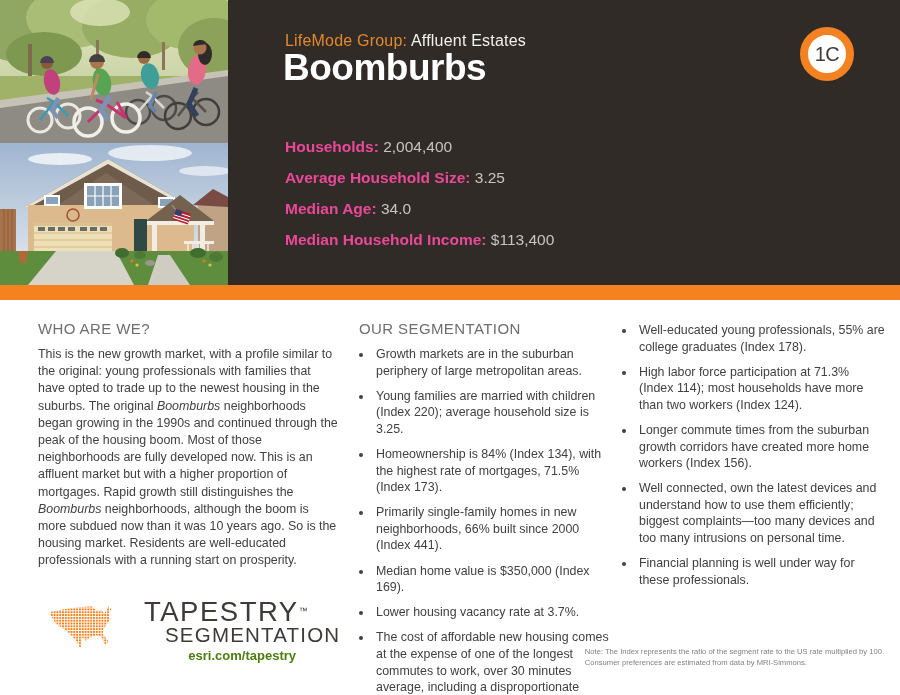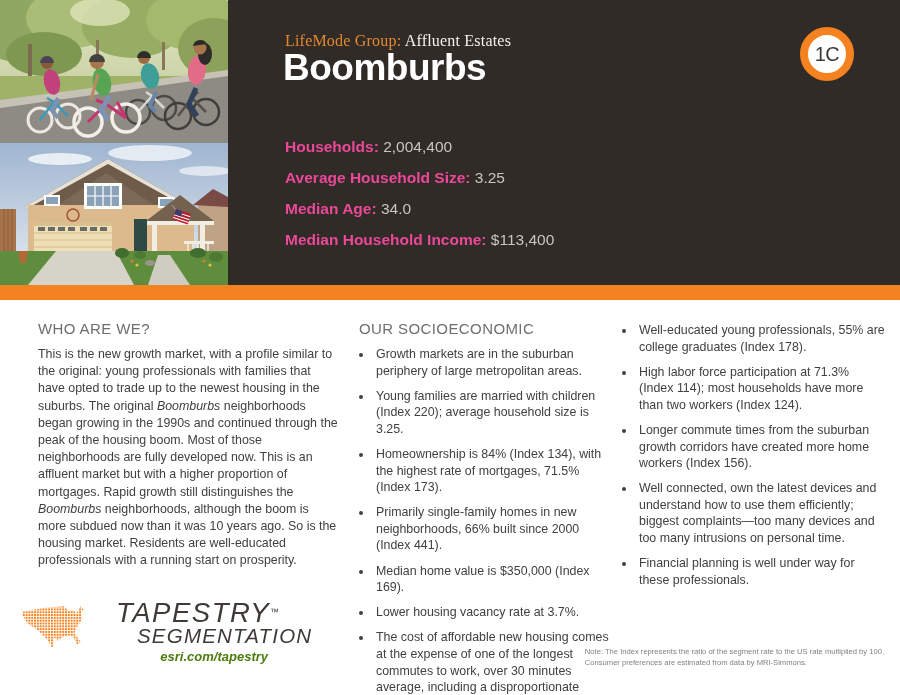--- a/index.html
+++ b/index.html
@@ -7,21 +7,21 @@
   html,body { background:#ffffff; }
   body { font-family:"Liberation Sans", sans-serif; width:900px; height:695px; position:relative; overflow:hidden; }
   .page { position:absolute; left:0; top:0; width:900px; height:695px; background:#ffffff; }
 
   
   .photo-col { position:absolute; left:0; top:0; width:228px; height:285px; overflow:hidden; }
   .photo-col svg { display:block; }
 
   
   .header-block { position:absolute; left:228px; top:0; width:672px; height:285px; background:#302b26; }
-  .lifemode { position:absolute; left:57px; top:32px; font-size:16px; letter-spacing:0.2px;font-family:Liberation Serif, serif; }
+  .lifemode { position:absolute; left:57px; top:32px; font-size:16px; letter-spacing:0.2px; }
   .lifemode .lm-label { color:#e3882f; }
   .lifemode .lm-value { color:#f3f1ee; }
   .seg-title { position:absolute; left:55px; top:47px; font-size:37px; font-weight:bold; color:#ffffff; letter-spacing:-0.5px; }
   .stats { position:absolute; left:57px; top:137px; }
   .stat { margin-bottom:11px; font-size:15.5px; line-height:20px; }
   .stat .sl { color:#ec4899; font-weight:bold; }
   .stat .sv { color:#c8c5c0; }
   .badge { position:absolute; left:572px; top:27px; width:54px; height:54px; border-radius:50%;
            background:#ffffff; border:8px solid #f58220; display:flex; align-items:center; justify-content:center; }
   .badge span { font-size:20px; font-weight:normal; color:#3f3b37; letter-spacing:-0.5px; }
@@ -34,21 +34,21 @@
   .col h2 { font-size:15px; font-weight:normal; color:#6d6e71; letter-spacing:0.4px; margin-bottom:9px; }
   .col-1 { left:38px; width:300px; }
   .col-1 p { font-size:12.4px; line-height:17.2px; color:#414042; }
   .col-1 p .it { font-style:italic; }
   .col-2 { left:359px; width:254px; }
   .col-3 { left:622px; width:263px; }
   .col ul { list-style:disc outside; padding-left:14px; margin-top:2px; }
   .col li { font-size:12.4px; line-height:16.6px; color:#414042; margin-bottom:8.5px; padding-left:3px; }
 
   
-  .logo { position:absolute; left:20px; top:597px; display:flex; align-items:flex-end;font-style:italic; }
+  .logo { position:absolute; left:48px; top:597px; display:flex; align-items:center; }
   .logo-map { margin-top:5px; }
   .logo-text { margin-left:8px; color:#3e3a35; }
   .logo-title { font-size:27.5px; line-height:27px; letter-spacing:1.5px; }
   .logo-title sup { font-size:9px; vertical-align:top; }
   .logo-subtitle { font-size:20.5px; line-height:20px; letter-spacing:1.2px;margin-left:21px; }
   .logo-url { font-size:13px; font-weight:bold; color:#4d7c0f; text-align:center; margin-top:3px; cursor:pointer; }
 
   
   .note { position:absolute; right:16px; top:647px; font-size:7.6px; line-height:10.5px; color:#808184; }
 </style>
@@ -235,21 +235,21 @@
   </div>
 
   <div class="orange-band"></div>
 
   <div class="col col-1">
     <h2>WHO ARE WE?</h2>
     <p><span>This is the new growth market, with a profile similar to the original: young professionals with families that have opted to trade up to the newest housing in the suburbs. The original </span><span class="it">Boomburbs</span><span> neighborhoods began growing in the 1990s and continued through the peak of the housing boom. Most of those neighborhoods are fully developed now. This is an affluent market but with a higher proportion of mortgages. Rapid growth still distinguishes the </span><span class="it">Boomburbs</span><span> neighborhoods, although the boom is more subdued now than it was 10 years ago. So is the housing market. Residents are well-educated professionals with a running start on prosperity.</span></p>
   </div>
 
   <div class="col col-2">
-    <h2>OUR SOCIOECONOMIC</h2>
+    <h2>OUR SEGMENTATION</h2>
     <ul>
       <li>Growth markets are in the suburban periphery of large metropolitan areas.</li>
       <li>Young families are married with children (Index 220); average household size is 3.25.</li>
       <li>Homeownership is 84% (Index 134), with the highest rate of mortgages, 71.5% (Index 173).</li>
       <li>Primarily single-family homes in new neighborhoods, 66% built since 2000 (Index 441).</li>
       <li>Median home value is $350,000 (Index 169).</li>
       <li>Lower housing vacancy rate at 3.7%.</li>
       <li>The cost of affordable new housing comes at the expense of one of the longest commutes to work, over 30 minutes average, including a disproportionate number (33.6%) commuting across county lines (Index 141).</li>
     </ul>
   </div>

